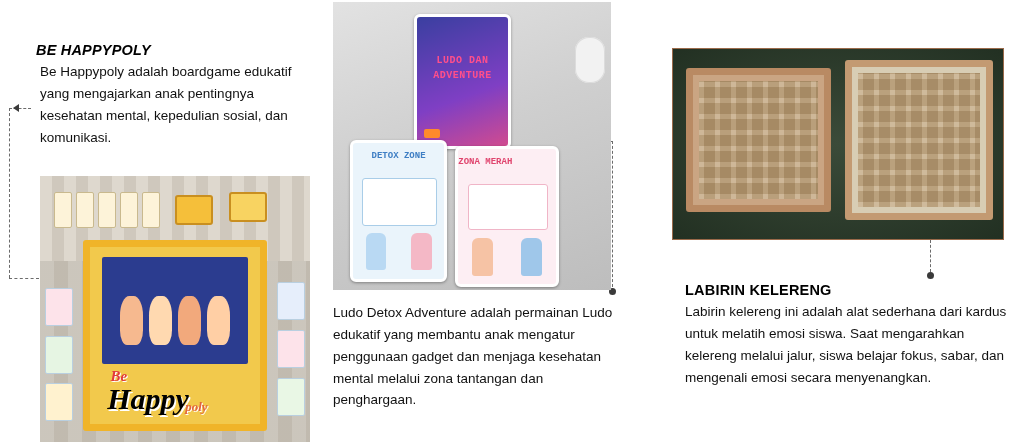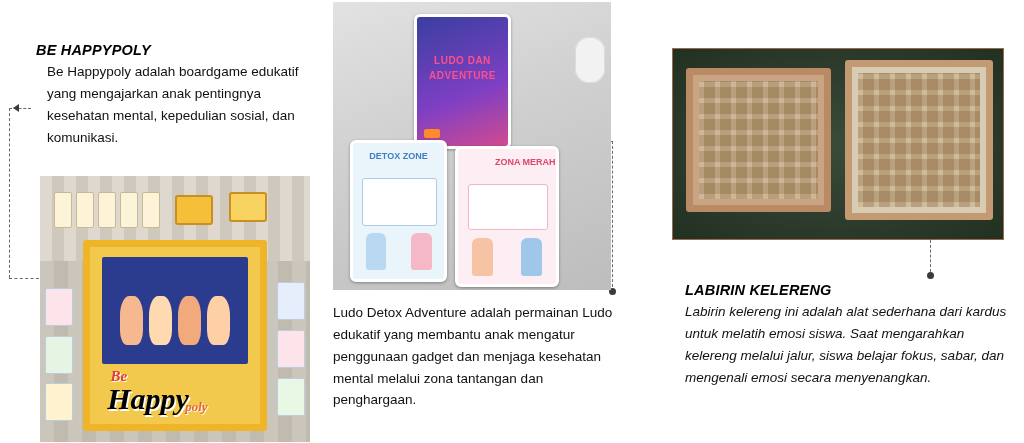--- a/index.html
+++ b/index.html
@@ -34,21 +34,21 @@
     margin: 0;
   }
 
   
   #panel-happypoly {
     left: 36px;
     top: 42px;
     width: 272px;
   }
   #panel-happypoly .title { margin-left: 0; font-style: italic; }
-  #panel-happypoly .body-text { margin-left: 11px; }
+  #panel-happypoly .body-text { margin-left: 4px; }
 
   .photo {
     position: absolute;
     overflow: hidden;
     background: #cfc7bd;
   }
 
   
   #photo-happypoly {
     left: 40px;
@@ -149,20 +149,21 @@
   }
   #photo-ludo .bg {
     position:absolute; inset:0;
     background: linear-gradient(160deg,#e2e2e2 0%, #cfcfcf 45%, #bdbdbd 100%);
   }
   #photo-ludo .card {
     position:absolute;
     border-radius: 6px;
     box-shadow: 0 1px 3px rgba(0,0,0,0.35);
     overflow:hidden;
+    font-family:Liberation Mono, monospace;
   }
   #photo-ludo .card.main {
     left: 29%; top: 4%; width: 33%; height: 45%;
     background: linear-gradient(160deg,#3a3fa0, #7f3fc4 60%, #d14b8f);
     border: 3px solid #ffffff;
   }
   #photo-ludo .card.main .ttl {
     position:absolute; left:12%; top:28%; width:76%;
     color:#ff4f8b; font-weight:bold; font-size:10px;
     text-align:center; line-height:1.5; letter-spacing:0.5px;
@@ -189,21 +190,21 @@
     background:#f7c9a6; border-radius:6px 6px 3px 3px;
   }
   #photo-ludo .card.left .fig.f1 { left:14%; background:#b9d9f3; }
   #photo-ludo .card.left .fig.f2 { right:14%; background:#f4b8c6; }
   #photo-ludo .card.right {
     left: 44%; top: 50%; width: 35%; height: 47%;
     background: #fdeef3; border: 3px solid #ffffff;
   }
   #photo-ludo .card.right .hdr {
     position:absolute; left:0; top:6%; width:100%;
-    text-align:right; color:#e0456e; font-weight:bold; font-size:9px;
+    text-align:left; color:#e0456e; font-weight:bold; font-size:9px;
     line-height:1.3;
   }
   #photo-ludo .card.right .panelbox {
     position:absolute; left:10%; top:26%; width:80%; height:32%;
     background:#fff; border:1px solid #f0b5c7; border-radius:3px;
   }
   #photo-ludo .card.right .fig {
     position:absolute; bottom:6%; width:22%; height:28%;
     border-radius:6px 6px 3px 3px;
   }
@@ -269,21 +270,20 @@
     width:0;height:0;
     border-top: 4px solid transparent;
     border-bottom: 4px solid transparent;
     border-right: 6px solid #3a3a3a;
   }
 
   #panel-labirin {
     left: 685px;
     top: 282px;
     width: 330px;
-    font-style: italic;
   }
 </style>
 </head>
 <body>
 
 <div>
   <div class="dash-v" style="left:9px; top:108px; height:170px;"></div>
   <div class="dash-h" style="left:9px; top:278px; width:30px;"></div>
   <div class="dash-h" style="left:9px; top:108px; width:22px;"></div>
   <div class="arrow-left" style="left:13px; top:104px;"></div>

